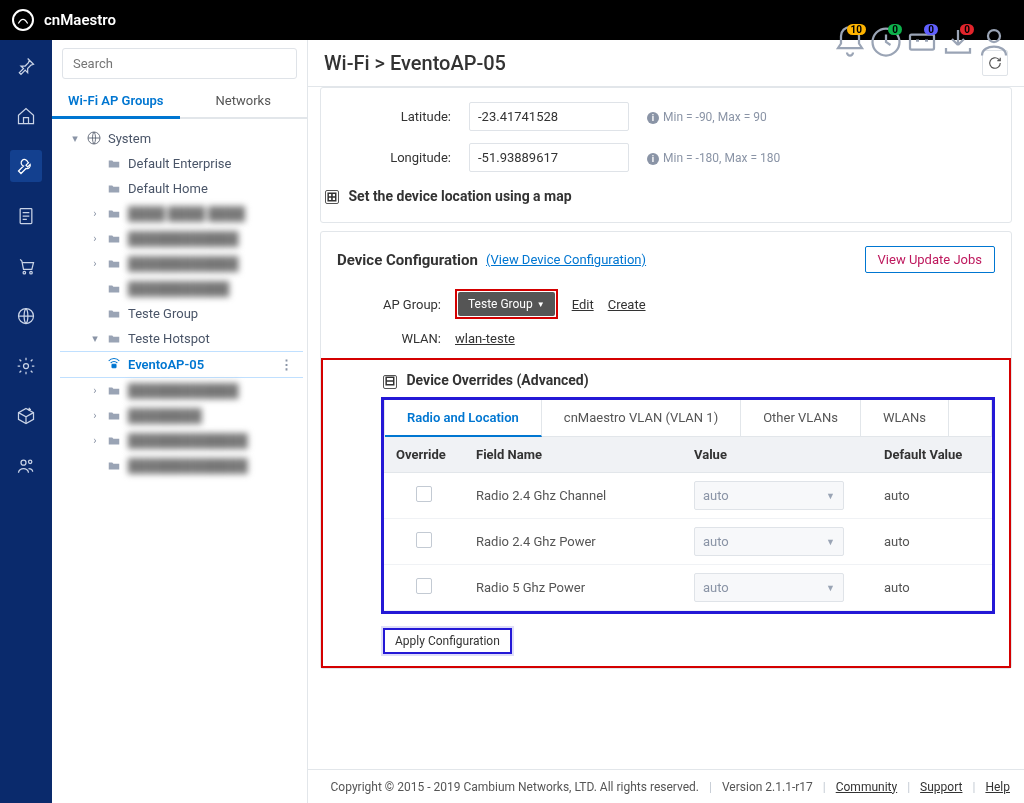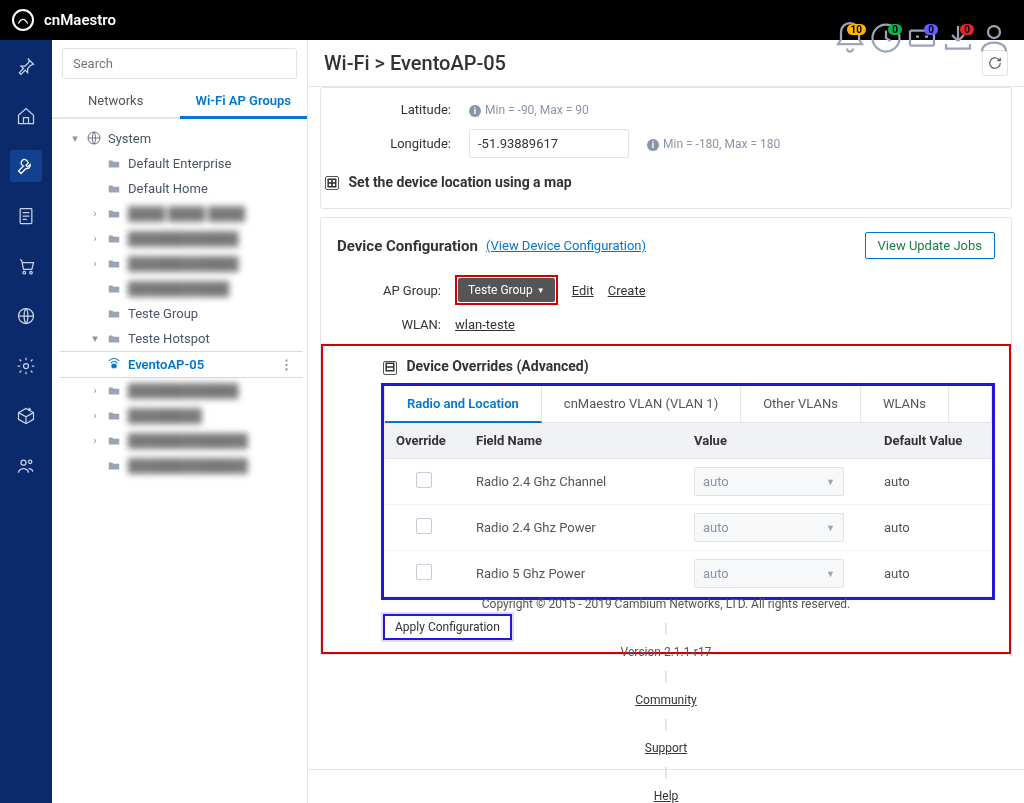--- a/index.html
+++ b/index.html
@@ -3,21 +3,21 @@
 <meta charset="utf-8">
 <style>
 * { margin: 0; padding: 0; box-sizing: border-box; font-family: -apple-system, BlinkMacSystemFont, "Segoe UI", Roboto, sans-serif; }
 body { width: 1024px; height: 803px; overflow: hidden; background: #fff; }
 
 .topbar { height: 40px; background: #000; display: flex; align-items: center; padding: 0 12px; color: #fff; }
 .topbar .logo { width: 22px; height: 22px; border: 2px solid #fff; border-radius: 50%; margin-right: 10px; display:flex;align-items:center;justify-content:center;}
 .topbar .logo svg { width:14px; height:14px; }
 .brand { font-weight: 600; font-size: 15px; }
 .topbar .spacer { flex: 1; }
-.topbar .icon { position: relative; width: 36px; height: 44px; display: flex; align-items: flex-start; justify-content: center; color: #9aa4b5; margin-top: 44px;}
+.topbar .icon { position: relative; width: 36px; height: 44px; display: flex; align-items: center; justify-content: center; color: #9aa4b5; margin-top: 44px;}
 .topbar .badge { position: absolute; top: 4px; right: 2px; padding: 0 4px; border-radius: 8px; font-size: 10px; font-weight: 700; color: #000; }
 .badge.y { background: #ffb400; }
 .badge.g { background: #0db14b; }
 .badge.p { background: #6160ff; }
 .badge.r { background: #e3242b; }
 
 .shell { display: flex; height: 763px; }
 .navrail { width: 52px; background: #0a2a6c; display: flex; flex-direction: column; align-items: center; padding-top: 10px; gap: 18px; color: #c9d3e6;}
 .navrail .nit { width: 32px; height: 32px; display: flex; align-items: center; justify-content: center; border-radius: 3px; }
 .navrail .nit.active { background: #13408f; color: #fff; }
@@ -57,21 +57,21 @@
 .hint { color:#8a94a6; font-size:12px;}
 .hint .i { display:inline-block; width:12px; height:12px; border-radius:50%; background:#8a94a6; color:#fff; text-align:center; line-height:12px; font-size:9px; font-weight:700; margin-right:4px;}
 
 .maplink { padding:10px 0 8px 4px; font-size:14px; font-weight:700; color:#333;}
 .maplink .plus { display:inline-block; width:14px; height:14px; border:1px solid #555; border-radius:2px; text-align:center; line-height:12px; font-size:13px; margin-right:6px;}
 
 .section-head { display:flex; align-items:center; padding:14px 16px 10px; }
 .section-head h2 { font-size:15px; font-weight:700; color:#333; margin-right:8px;}
 .section-head a { color:#0076d1; font-size:13px; text-decoration:underline;}
 .section-head .right { margin-left:auto;}
-.btn-outline { border:1px solid #0076d1; color:#15803d; background:#fff; padding:5px 12px; font-size:13px; border-radius:2px; cursor:pointer;}
+.btn-outline { border:1px solid #0076d1; color:#be185d; background:#fff; padding:5px 12px; font-size:13px; border-radius:2px; cursor:pointer;}
 
 .cfgrow { display:flex; align-items:center; padding:6px 30px; gap:14px; font-size:13px;}
 .cfgrow .clabel { width:90px; text-align:right; color:#333;}
 .btn-dark { background:#555; color:#fff; border:none; padding:5px 10px; font-size:12px; border-radius:2px; cursor:pointer; display:inline-flex; align-items:center; gap:4px;}
 .btn-dark .car { font-size:8px;}
 .red-hl { border:2px solid #d40000; padding:1px; display:inline-block;}
 .ulink { color:#333; text-decoration:underline; font-size:13px;}
 
 .big-red { border:2px solid #d40000; margin:6px 0 0;padding-left:44px; }
 .ov-head { padding:12px 16px 8px; font-size:14px; font-weight:700; color:#333;}
@@ -86,21 +86,21 @@
 .otable thead th { text-align:left; padding:10px 12px; background:#f0f2f5; color:#333; font-weight:700; border-bottom:1px solid #e2e6ea;}
 .otable td { padding:8px 12px; border-bottom:1px solid #f0f2f5; color:#555;}
 .chk { width:16px; height:16px; border:1px solid #c3cad3; border-radius:2px; display:inline-block; background:#fff;}
 .dsel { width:150px; padding:6px 8px; border:1px solid #dfe3e8; border-radius:2px; background:#f7f8fa; color:#8a94a6; font-size:13px; display:flex; justify-content:space-between; align-items:center;}
 .dsel .car { font-size:9px; color:#9aa4b5;}
 .txtin { width:150px; padding:6px 8px; border:1px solid #dfe3e8; border-radius:2px; background:#f7f8fa;}
 
 .apply-wrap { margin:10px 16px 12px; }
 .apply { border:2px solid #2418d6; padding:4px 10px; background:#fff; font-size:12px; color:#333; cursor:pointer; box-shadow:0 0 0 2px rgba(36,24,214,.15);}
 
-.footer { height:34px; border-top:1px solid #e2e6ea; display:flex; align-items:center; justify-content:flex-end; padding:0 14px; font-size:12px; color:#555; gap:10px;flex-direction:column;}
+.footer { height:34px; border-top:1px solid #e2e6ea; display:flex; align-items:center; justify-content:flex-end; padding:0 14px; font-size:12px; color:#555; gap:10px;}
 .footer .sep { color:#c3cad3;}
 .footer a { color:#333; text-decoration:underline;}
 </style>
 </head>
 <body>
 
 <div class="topbar">
   <div class="logo">
     <svg viewBox="0 0 24 24" fill="none" stroke="#fff" stroke-width="2">
         <path d="M4 18 Q12 4 20 18"></path>
@@ -203,22 +203,22 @@
           <path d="M15 15c2 0 5 1 5 4"></path>
         </svg>
       </div>
   </div>
 
   <div class="sidepanel">
     <div class="search">
       <input placeholder="Search" style="">
     </div>
     <div class="sidetabs">
+      <div class="tab active">Wi-Fi AP Groups</div>
       <div class="tab">Networks</div>
-      <div class="tab active">Wi-Fi AP Groups</div>
     </div>
     <div class="tree">
       <div class="tn depth1">
         <span class="chev">▾</span>
         <svg class="globe" viewBox="0 0 24 24" fill="none" stroke="#6b7280" stroke-width="1.5">
             <circle cx="12" cy="12" r="9"></circle>
             <path d="M3 12h18M12 3c3 3 3 15 0 18M12 3c-3 3-3 15 0 18"></path>
           </svg>
         <span>System</span>
       </div>
@@ -352,20 +352,21 @@
             <path d="M21 12a9 9 0 1 1-3-6.7L21 8"></path>
             <path d="M21 3v5h-5"></path>
           </svg>
       </div>
     </div>
 
     <div class="mbody">
       <div class="card" style="padding:8px 0 10px;">
         <div class="frow">
           <span class="flabel">Latitude:</span>
+          <input class="fin" value="-23.41741528" style="">
           <span class="hint"><span class="i">i</span><span>Min = -90, Max = 90</span></span>
         </div>
         <div class="frow">
           <span class="flabel">Longitude:</span>
           <input class="fin" value="-51.93889617" style="">
           <span class="hint"><span class="i">i</span><span>Min = -180, Max = 180</span></span>
         </div>
         <div class="maplink">
           <span class="plus">⊞</span>
           <span>Set the device location using a map</span>

